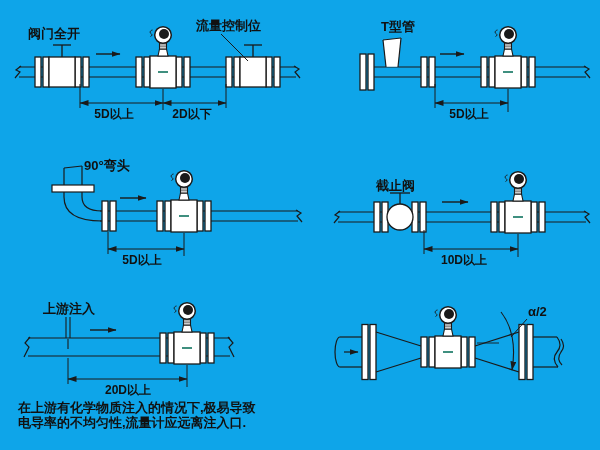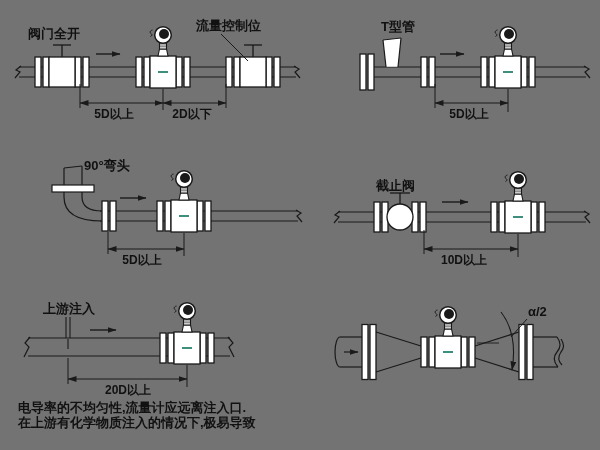--- a/index.html
+++ b/index.html
@@ -1,17 +1,17 @@
 <!DOCTYPE html>
 <html><head>
 <meta charset="utf-8">
 <style>
   html,body{margin:0;padding:0;}
   #canvas{
-    position:relative;width:600px;height:450px;background:#737373;overflow:hidden;
+    position:relative;width:600px;height:450px;background:#0ea5e9;overflow:hidden;
     font-family:"Liberation Sans","DejaVu Sans",sans-serif;
   }
   .diag{position:absolute;}
   svg text{fill:#111;}
   .lbl{font:bold 13px "Liberation Sans","DejaVu Sans",sans-serif;}
   .dim{font:bold 12px "Liberation Sans","DejaVu Sans",sans-serif;}
   .caption{
     position:absolute;color:#111;font-weight:bold;font-size:13px;line-height:15px;
     white-space:nowrap;
   }
@@ -211,17 +211,17 @@
     </g>
     <g stroke="#1a1a1a" fill="none">
       <line x1="162" y1="51" x2="184" y2="51" stroke-width="0.9"></line>
       <path d="M186,20 Q203,42 197,78" stroke-width="1.1" marker-end="url(#ah)"></path>
       <line x1="212" y1="27" x2="196" y2="45" stroke-width="1"></line>
     </g>
     <text class="lbl" x="213" y="24" font-style="italic">α/2</text>
   </svg>
 
   <div class="caption" style="left:18px;top:400px">
+    <div>在上游有化学物质注入的情况下,极易导致</div>
     <div>电导率的不均匀性,流量计应远离注入口.</div>
-    <div>在上游有化学物质注入的情况下,极易导致</div>
   </div>
 
 </div>
 
 </body></html>

